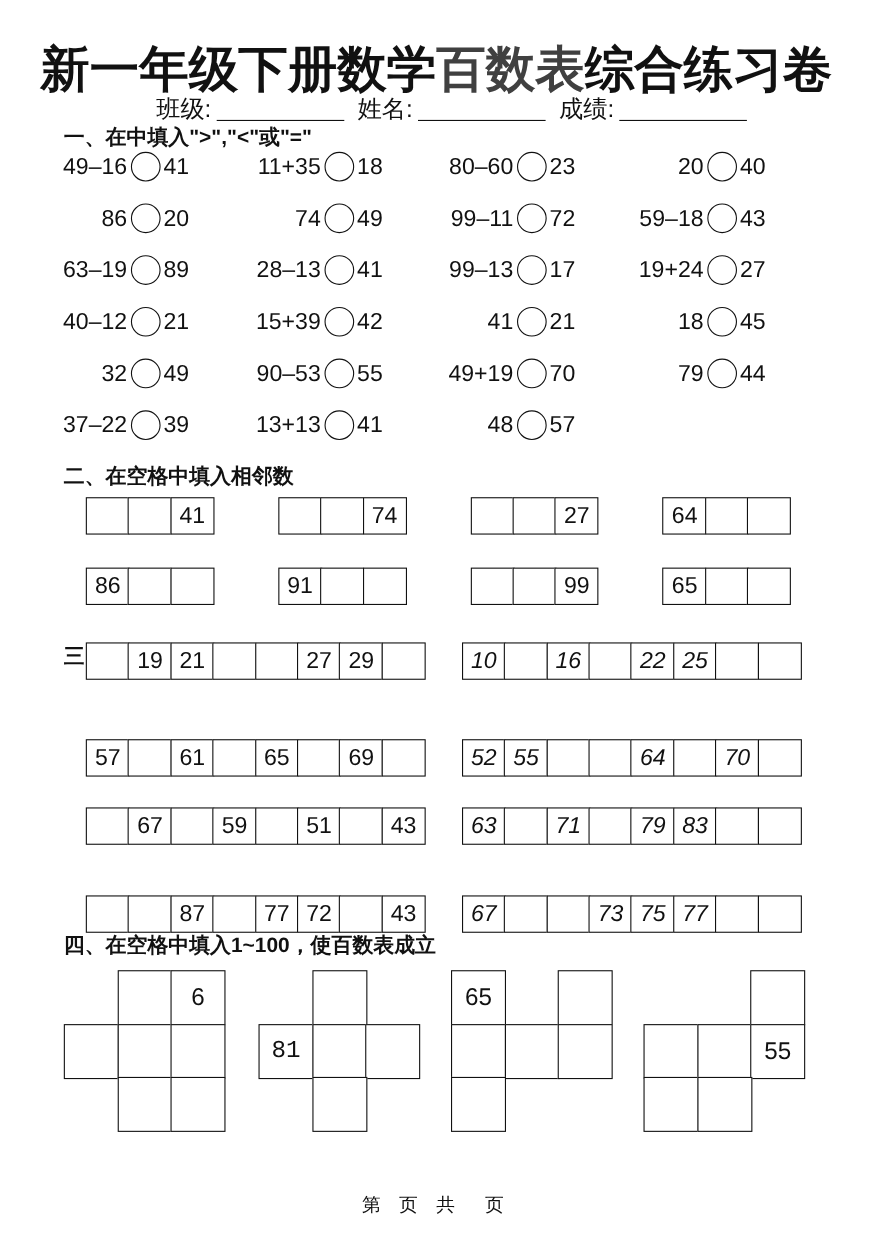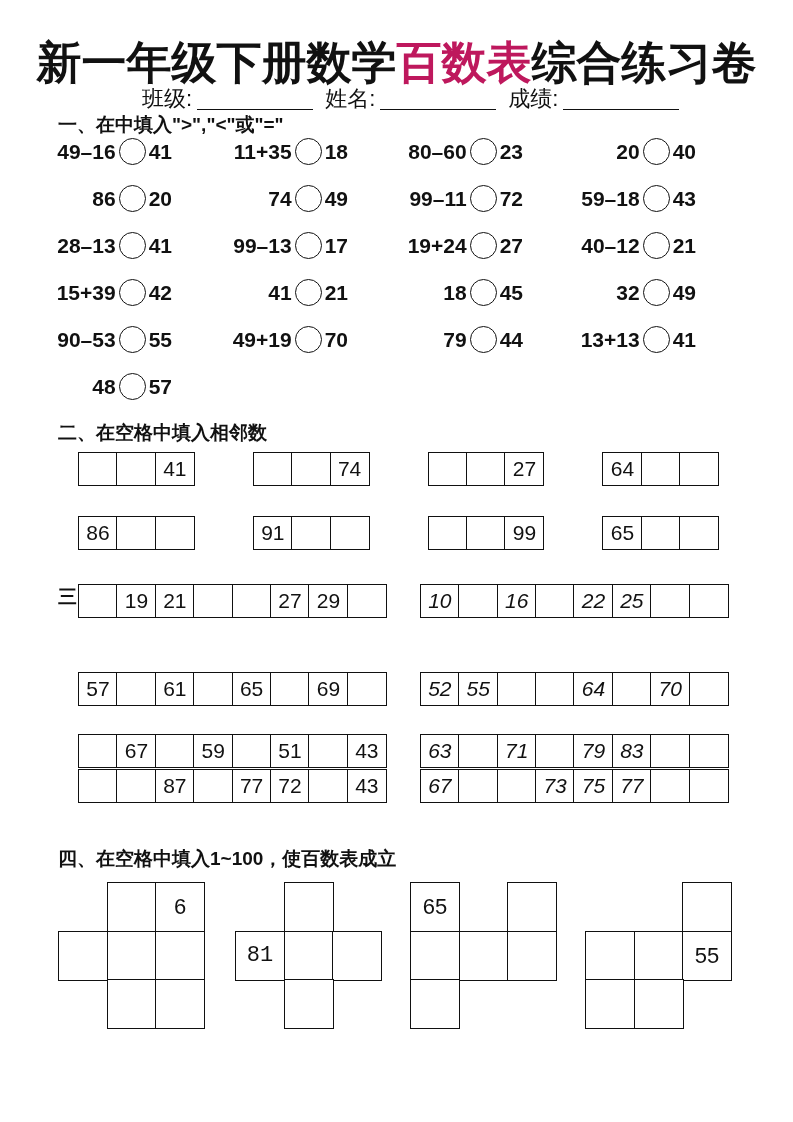--- a/index.html
+++ b/index.html
@@ -26,30 +26,30 @@
   .h-s2 { top:420px; }
   .h-s3 { top:584px; }
   .h-s4 { top:846px; }
   
   .s1-grid {
     position:absolute; top:128px; left:58px;
     display:grid; grid-template-columns:114px 176px 175px 173px; grid-auto-rows:47px;
   }
   .s1-item {
     display:flex; align-items:center; justify-content:flex-end;
-    font-size:21px; white-space:nowrap;font-weight:bold;
+    font-size:21px; white-space:nowrap;
   }
   .circle {
     width:27px; height:27px; border:1.6px solid #111; border-radius:50%;
     box-sizing:border-box; margin:0 3px; flex:0 0 auto;
   }
   
   .t-row { position:absolute; left:78px; display:flex; }
   .r-s2-0 { top:452px; } .r-s2-1 { top:516px; }
-  .r-s3-0 { top:584px;text-align:right; } .r-s3-1 { top:672px; } .r-s3-2 { top:734px; } .r-s3-3 { top:769px;justify-content:center; }
+  .r-s3-0 { top:584px;text-align:right; } .r-s3-1 { top:672px; } .r-s3-2 { top:734px; } .r-s3-3 { top:814px;justify-content:center; }
   .t3, .t8 { display:flex; }
   .t3 + .t3 { margin-left:58px; }
   .t8 + .t8 { margin-left:33px;font-style:italic; }
   .cell {
     width:40px; height:34px; border:1.6px solid #111; box-sizing:border-box;
     display:flex; align-items:center; justify-content:center; font-size:21px; background:#fff;
   }
   .cell + .cell { margin-left:-1.6px; }
   
   #s4-shapes { position:absolute; top:882px; left:0; width:793px; height:160px; }
@@ -62,21 +62,21 @@
   .footer {
     position:absolute; top:1084px; left:0; width:100%; text-align:center;
     font-size:17px; letter-spacing:6px; white-space:pre;
   }
 </style>
 </head>
 <body>
 
 <div class="page">
 
-  <h1 class="title"><span>新一年级下册数学</span><span class="hl" style="color: #be185d;">百数表</span><span>综合练习卷</span></h1>
+  <h1 class="title"><span>新一年级下册数学</span><span class="hl" style="color: #404040;">百数表</span><span>综合练习卷</span></h1>
 
   <div class="info">
     <span>班级:</span><span class="uline"></span><span>姓名:</span><span class="uline"></span><span>成绩:</span><span class="uline"></span>
   </div>
 
   <div class="heading h-s1">一、在中填入"&gt;","&lt;"或"="</div>
   <div class="s1-grid" id="s1-grid">
       <div class="s1-item">
         <span>49–16</span>
         <span class="circle"></span>
@@ -111,20 +111,25 @@
         <span>99–11</span>
         <span class="circle"></span>
         <span>72</span>
       </div>
       <div class="s1-item">
         <span>59–18</span>
         <span class="circle"></span>
         <span>43</span>
       </div>
       <div class="s1-item">
+        <span>63–19</span>
+        <span class="circle"></span>
+        <span>89</span>
+      </div>
+      <div class="s1-item">
         <span>28–13</span>
         <span class="circle"></span>
         <span>41</span>
       </div>
       <div class="s1-item">
         <span>99–13</span>
         <span class="circle"></span>
         <span>17</span>
       </div>
       <div class="s1-item">
@@ -164,20 +169,25 @@
       </div>
       <div class="s1-item">
         <span>49+19</span>
         <span class="circle"></span>
         <span>70</span>
       </div>
       <div class="s1-item">
         <span>79</span>
         <span class="circle"></span>
         <span>44</span>
+      </div>
+      <div class="s1-item">
+        <span>37–22</span>
+        <span class="circle"></span>
+        <span>39</span>
       </div>
       <div class="s1-item">
         <span>13+13</span>
         <span class="circle"></span>
         <span>41</span>
       </div>
       <div class="s1-item">
         <span>48</span>
         <span class="circle"></span>
         <span>57</span>
@@ -349,13 +359,14 @@
       <div class="shape shape-3">
         <div class="scell" style="left: 97px; top: 0px;"></div>
         <div class="scell" style="left: 0px; top: 48.5px;"></div>
         <div class="scell" style="left: 48.5px; top: 48.5px;"></div>
         <div class="scell" style="left: 97px; top: 48.5px;">55</div>
         <div class="scell" style="left: 0px; top: 97px;"></div>
         <div class="scell" style="left: 48.5px; top: 97px;"></div>
       </div>
     </div>
 
+  <div class="footer">第 页 共  页</div>
 </div>
 
 </body></html>

